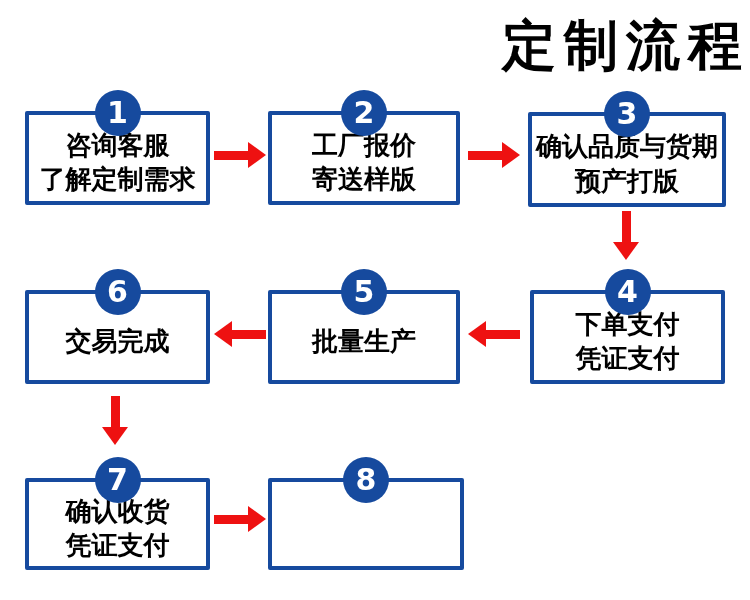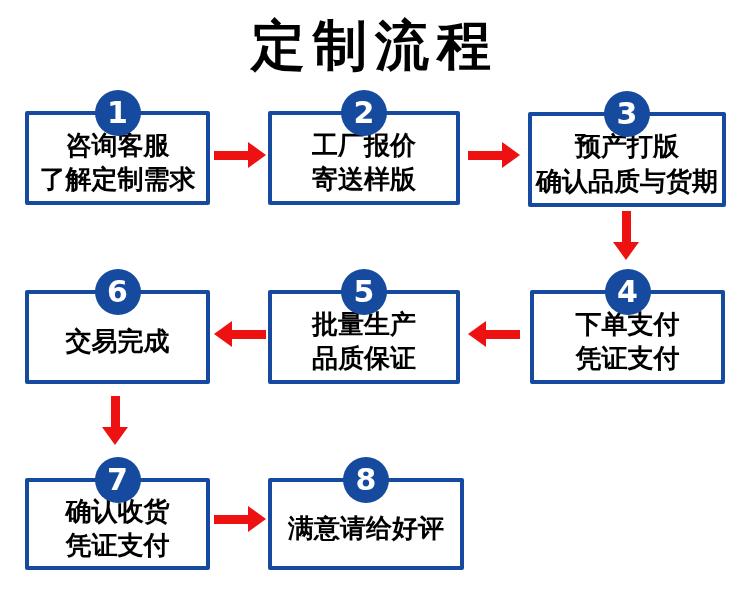--- a/index.html
+++ b/index.html
@@ -14,21 +14,21 @@
   }
   .canvas{
     position:relative;
     width:750px;height:600px;
     background:#ffffff;
     overflow:hidden;
   }
   .page-title{
     position:absolute;
     top:10px;left:0;width:750px;
-    text-align:center;
+    text-align:right;
     font-size:54px;
     font-weight:bold;
     letter-spacing:8px;
     color:var(--text);
   }
   .step-box{
     position:absolute;
     box-sizing:border-box;
     border:4px solid var(--blue);
     border-radius:2px;
@@ -111,22 +111,22 @@
     <div class="step-line">寄送样版</div>
   </div>
 
   <div class="arrow a23">
     <span class="shaft-h"></span>
       <span class="head-right"></span>
   </div>
 
   <div class="step-box b3">
     <div class="step-circle">3</div>
+    <div class="step-line">确认品质与货期</div>
     <div class="step-line">预产打版</div>
-    <div class="step-line">确认品质与货期</div>
   </div>
 
   <div class="arrow-v a34">
     <span class="shaft-v"></span>
       <span class="head-down"></span>
   </div>
 
   <div class="step-box b4">
     <div class="step-circle">4</div>
     <div class="step-line">下单支付</div>
@@ -134,21 +134,20 @@
   </div>
 
   <div class="arrow a45">
     <span class="head-left"></span>
       <span class="shaft-h"></span>
   </div>
 
   <div class="step-box b5">
     <div class="step-circle">5</div>
     <div class="step-line">批量生产</div>
-    <div class="step-line">品质保证</div>
   </div>
 
   <div class="arrow a56">
     <span class="head-left"></span>
       <span class="shaft-h"></span>
   </div>
 
   <div class="step-box b6">
     <div class="step-circle">6</div>
     <div class="step-line">交易完成</div>
@@ -165,16 +164,15 @@
     <div class="step-line">凭证支付</div>
   </div>
 
   <div class="arrow a78">
     <span class="shaft-h"></span>
       <span class="head-right"></span>
   </div>
 
   <div class="step-box b8">
     <div class="step-circle">8</div>
-    <div class="step-line">满意请给好评</div>
   </div>
 
 </div>
 
 </body></html>

